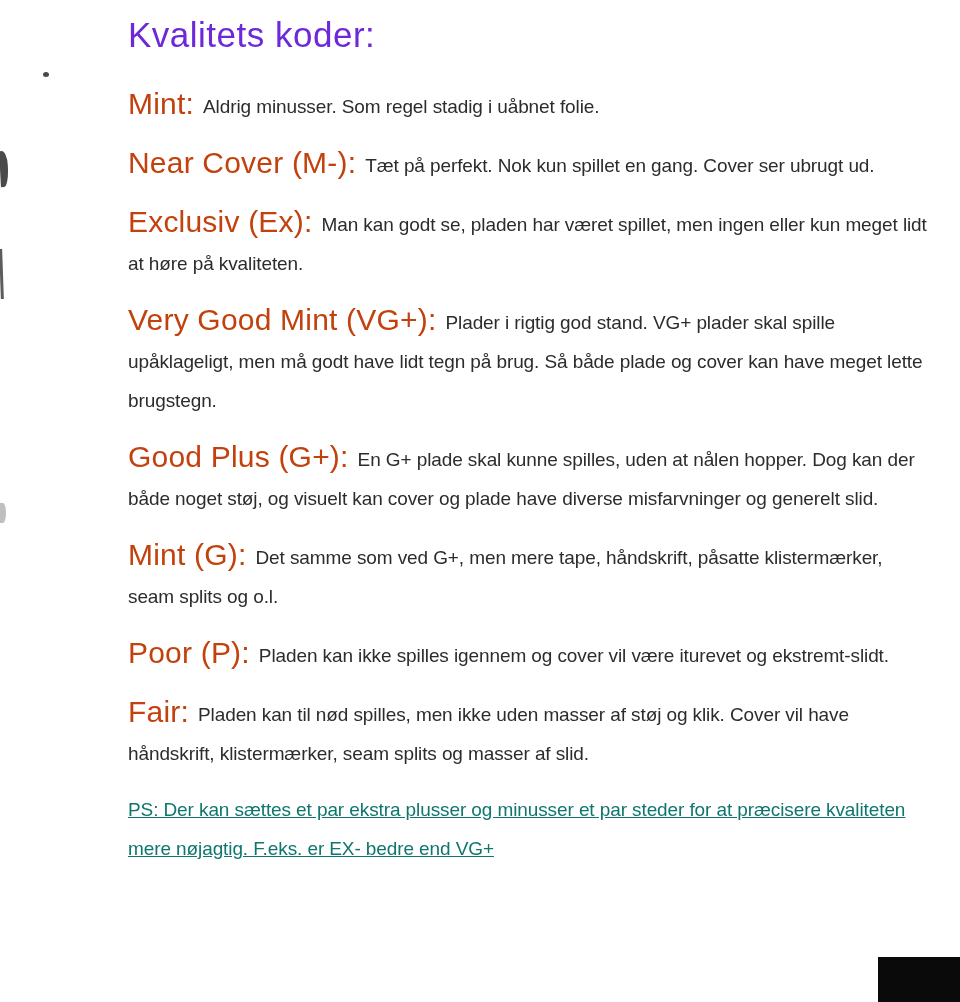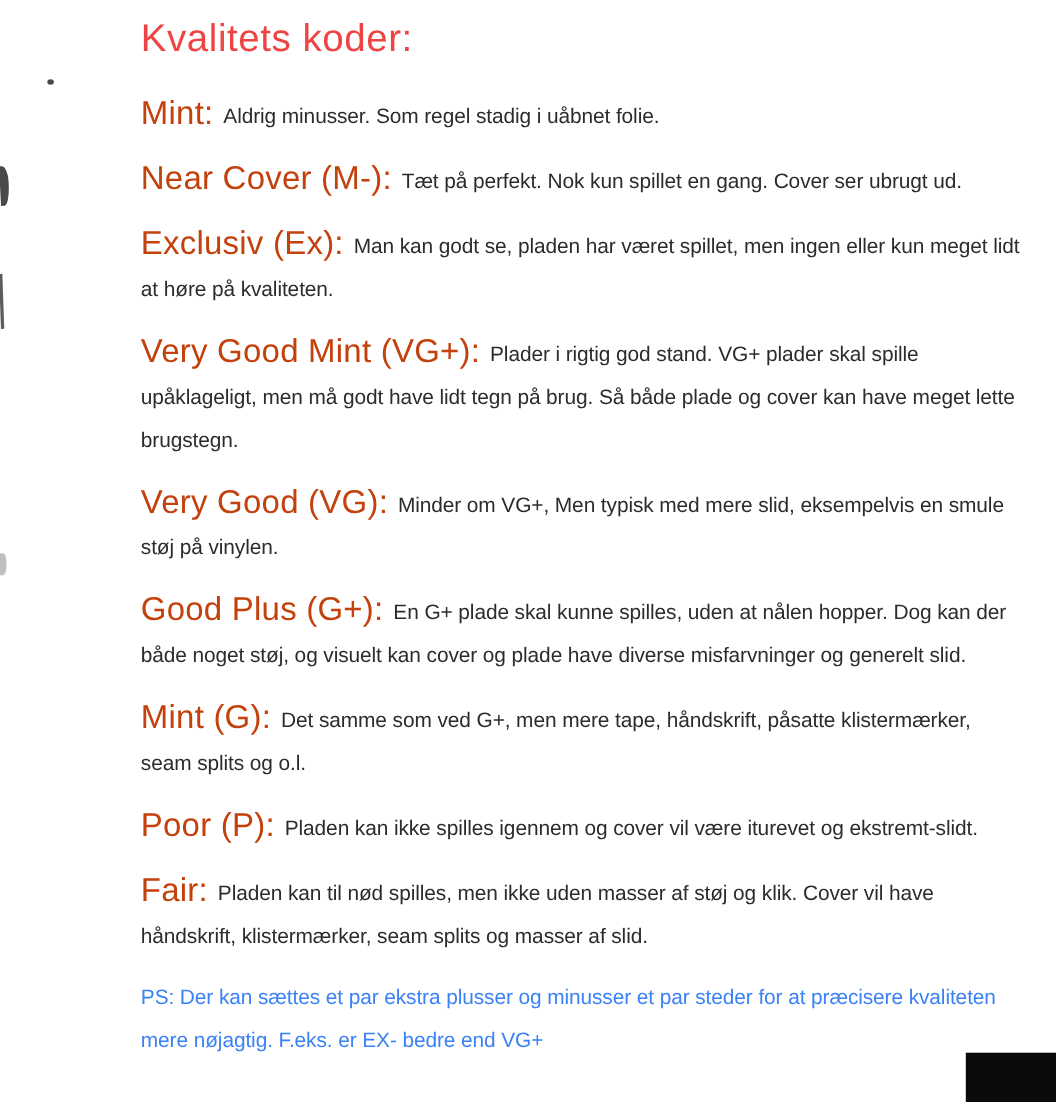--- a/index.html
+++ b/index.html
@@ -19,21 +19,21 @@
   .page {
     position: absolute;
     left: 128px;
     top: 12px;
     width: 800px;
   }
   .doc-title {
     font-size: 35px;
     font-weight: 400;
     letter-spacing: 0.5px;
-    color: #ef4444;
+    color: #6d28d9;
     margin: 0 0 26px 0;
     line-height: 46px;
   }
   .section {
     margin: 0 0 17px 0;
     font-size: 19px;
     line-height: 39px;
     letter-spacing: -0.1px;
     color: #2c2c2c;
   }
@@ -42,21 +42,22 @@
     letter-spacing: 0.2px;
     color: #c2410c;
     margin-right: 9px;
     vertical-align: -1px;
   }
   .ps-note {
     margin: 6px 0 0 0;
     font-size: 19px;
     line-height: 39px;
     letter-spacing: -0.1px;
-    color: #3b82f6;
+    color: #0f766e;
+    text-decoration: underline;
   }
   
   .artifact { position: absolute; background: #111111; }
   .smudge-dot {
     left: 43px; top: 72px; width: 6px; height: 5px;
     background: #4a4a4a; border-radius: 50%;
   }
   .edge-mark-upper {
     left: 0; top: 151px; width: 8px; height: 36px;
     background: #2a2a2a;
@@ -97,23 +98,20 @@
   </p>
 
   <p class="section">
     <span class="term">Exclusiv (Ex):</span><span class="desc">Man kan godt se, pladen har været spillet, men ingen eller kun meget lidt at høre på kvaliteten.</span>
   </p>
 
   <p class="section">
     <span class="term">Very Good Mint (VG+):</span><span class="desc">Plader i rigtig god stand. VG+ plader skal spille upåklageligt, men må godt have lidt tegn på brug. Så både plade og cover kan have meget lette brugstegn.</span>
   </p>
 
-  <p class="section">
-    <span class="term">Very Good (VG):</span><span class="desc">Minder om VG+, Men typisk med mere slid, eksempelvis en smule støj på vinylen.</span>
-  </p>
 
   <p class="section">
     <span class="term">Good Plus (G+):</span><span class="desc">En G+ plade skal kunne spilles, uden at nålen hopper. Dog kan der både noget støj, og visuelt kan cover og plade have diverse misfarvninger og generelt slid.</span>
   </p>
 
   <p class="section">
     <span class="term">Mint (G):</span><span class="desc">Det samme som ved G+, men mere tape, håndskrift, påsatte klistermærker, seam splits og o.l.</span>
   </p>
 
   <p class="section">

